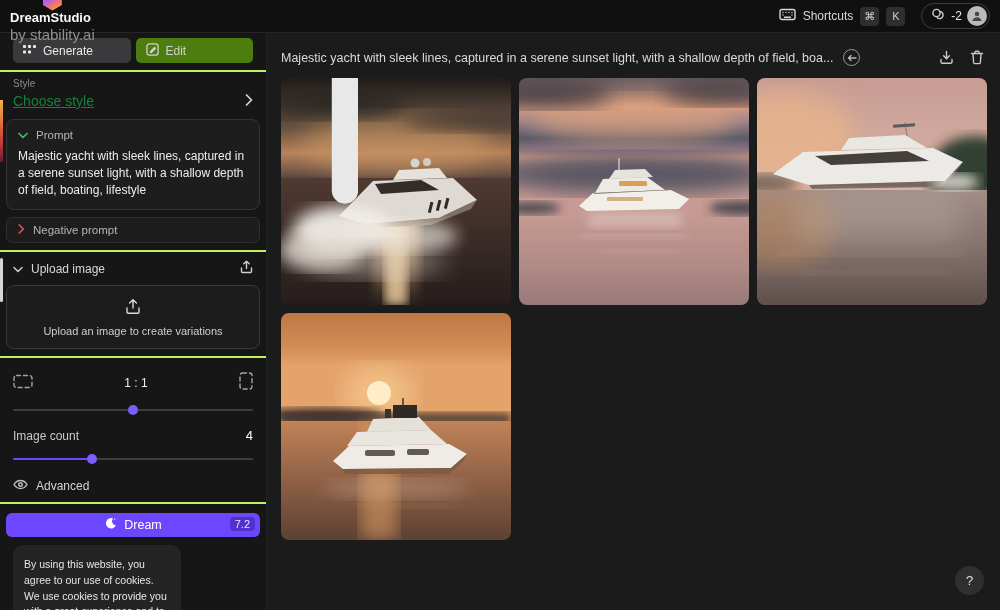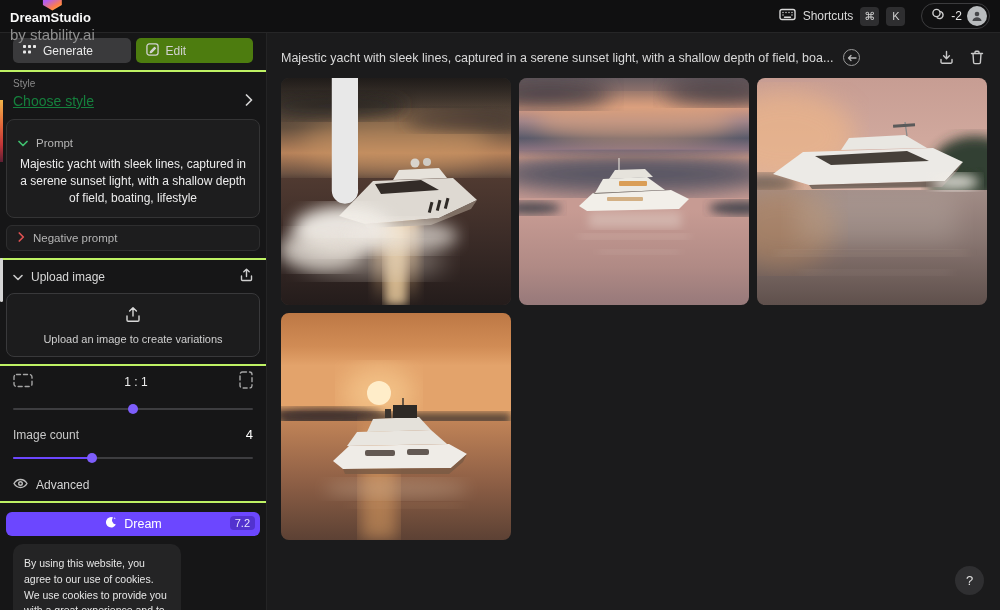--- a/index.html
+++ b/index.html
@@ -36,33 +36,33 @@
          color:#e9e9e9; cursor:pointer; }
   .tab.active { background:#3a3a3c; }
   .tab.inactive { background:#4d7c0f; color:#d2d2d2; }
   .sect { border-top:2px solid #bef264; margin-top:7px; }
   .style-block { padding:6px 13px 9px; }
   .style-label { font-size:10px; color:#8a8a8a; }
   .style-row { display:flex; align-items:center; justify-content:space-between;
                margin-top:3px; cursor:pointer; }
   .style-value { font-size:14px; color:#15803d;text-decoration:underline; }
   .card { margin:0 6px; background:#1d1d1e; border:1px solid #343435; border-radius:8px; }
-  .prompt-card { padding:17px 11px 10px;text-align:center; }
+  .prompt-card { padding:9px 11px 10px; }
   .card-head { display:flex; align-items:center; gap:8px; font-size:11.5px; color:#b5b5b5; cursor:pointer; }
   .prompt-text { margin-top:7px; font-size:12px; line-height:1.42; color:#ececec; }
   .neg-card { margin-top:7px; border-radius:6px; padding:6px 11px; border-color:#2e2e2f; }
   .sec-row { display:flex; align-items:center; gap:8px; padding:8px 13px 0;
              font-size:12px; color:#d8d8d8; cursor:pointer; }
   .sec-row .right { margin-left:auto; }
   .dropzone { margin:8px 6px 0; height:64px; background:#1c1c1d; border:1px solid #39393b;
               border-radius:8px; display:flex; flex-direction:column; gap:6px;
               align-items:center; justify-content:center; cursor:pointer; }
   .dropzone-text { font-size:11px; color:#cfcfcf; }
   .aspect-row { display:flex; align-items:center; justify-content:space-between;
-                margin:5px 13px 0; }
+                margin:14px 13px 0; }
   .ratio-val { font-size:12px; color:#ededed; }
   .slider { position:relative; height:10px; margin:11px 13px 0; cursor:pointer; }
   .slider .track { position:absolute; left:0; right:0; top:4px; height:2px;
                    background:#3d3d40; border-radius:2px; }
   .slider .fill { position:absolute; left:0; top:4px; height:2px; background:#6C47FF; border-radius:2px; }
   .slider .thumb { position:absolute; top:0; width:10px; height:10px; border-radius:50%;
                    background:#7d5dfb; transform:translateX(-50%); }
   .count-row { display:flex; align-items:center; justify-content:space-between;
                margin:13px 13px 0; font-size:12px; color:#c9c9c9; }
   .count-val { font-size:13px; color:#ffffff; }

